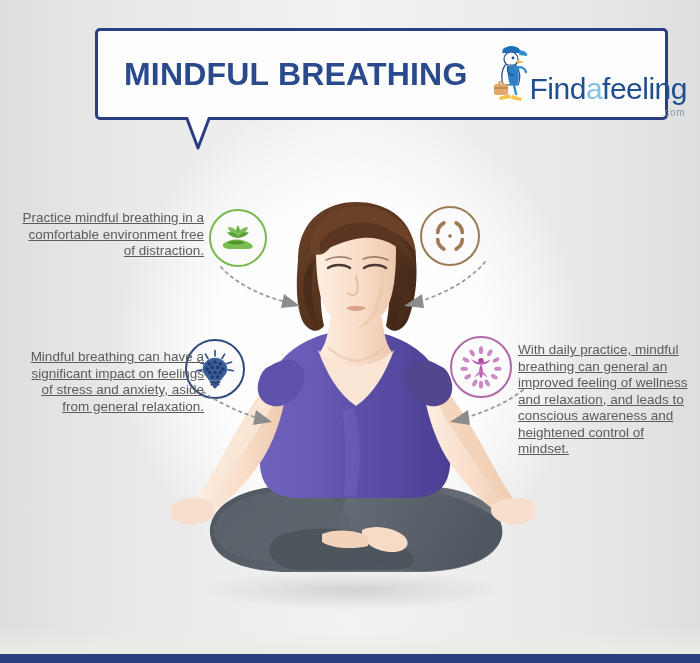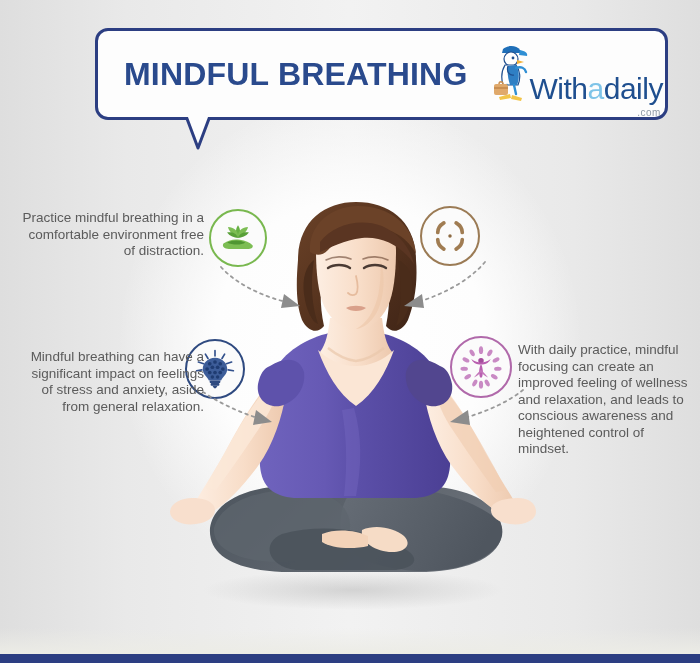--- a/index.html
+++ b/index.html
@@ -38,21 +38,21 @@
 
   
   #title-bubble {
     position: absolute;
     left: 95px;
     top: 28px;
     width: 573px;
     height: 92px;
     box-sizing: border-box;
     border: 3px solid #2c3e82;
-    border-radius: 13px;
+    border-radius: 5px;
     background: #fdfdfd;
     display: flex;
     align-items: center;
     padding: 0 22px 0 26px;
   }
   #title-text {
     color: #2a4a8d;
     font-size: 32px;
     font-weight: bold;
     letter-spacing: 0.2px;
@@ -98,20 +98,21 @@
     color: #8f9aa6;
     letter-spacing: 0.5px;
   }
 
   
   .callout {
     position: absolute;
     color: #5b5b5b;
     font-size: 13.5px;
     line-height: 16.5px;
+    text-decoration: underline;
   }
   .callout.right-align { text-align: right; }
   .callout.left-align  { text-align: left; }
 
   #text-tl { left: 14px;  top: 210px; width: 190px; }
   #text-bl { left: 18px;  top: 349px; width: 186px; }
   #text-tr { left: 496px; top: 211px; width: 196px; }
   #text-br { left: 518px; top: 342px; width: 172px; }
 
   
@@ -305,21 +306,21 @@
 
         <path d="M9 55 L20 52 L21 56 L10 58 Z" fill="#f2c54a"></path>
         <path d="M22 53 L32 56 L31 59 L21 57 Z" fill="#f2c54a"></path>
 
         <rect x="4" y="42" width="14" height="11" rx="2" fill="#e0a96b"></rect>
         <rect x="4" y="45" width="14" height="2" fill="#c98f52"></rect>
         <path d="M9 42 C9 39 13 39 13 42" stroke="#c98f52" stroke-width="1.4" fill="none"></path>
       </svg>
 
       <div id="logo-wordmark">
-        <div id="logo-name"><span>With</span><span class="lt">a</span><span>daily</span></div>
+        <div id="logo-name"><span>Find</span><span class="lt">a</span><span>feeling</span></div>
         <div id="logo-dotcom">.com</div>
       </div>
     </div>
   </div>
 
   <svg id="bubble-tail" viewBox="0 0 80 40" xmlns="http://www.w3.org/2000/svg">
     <path d="M2 2 L26 2 L38 34 L50 2 L78 2" fill="#fdfdfd" stroke="#2c3e82" stroke-width="3" stroke-linejoin="round" stroke-linecap="round"></path>
     <rect x="0" y="0" width="80" height="3" fill="#fdfdfd"></rect>
   </svg>
 
@@ -430,18 +431,18 @@
   <svg class="arrow-svg" id="arrow-br" viewBox="0 0 90 48" xmlns="http://www.w3.org/2000/svg">
     <path d="M87 4 C72 16 50 26 28 32" stroke="#9a9a9a" stroke-width="1.8" fill="none" stroke-dasharray="2.6 4.2" stroke-linecap="round"></path>
     <path d="M32 24 L14 36 L34 39 Z" fill="#8c8c8c"></path>
   </svg>
 
   <div class="callout right-align" id="text-tl">Practice mindful breathing in a comfortable environment free of distraction.</div>
 
 
   <div class="callout right-align" id="text-bl">Mindful breathing can have a significant impact on feelings of stress and anxiety, aside from general relaxation.</div>
 
-  <div class="callout left-align" id="text-br">With daily practice, mindful focusing can create an improved feeling of wellness and relaxation, and leads to conscious awareness and heightened control of mindset.</div>
+  <div class="callout left-align" id="text-br">With daily practice, mindful breathing can general an improved feeling of wellness and relaxation, and leads to conscious awareness and heightened control of mindset.</div>
 
   <div id="bottom-fade"></div>
   <div id="bottom-bar"></div>
 
 </div>
 
 </body></html>

